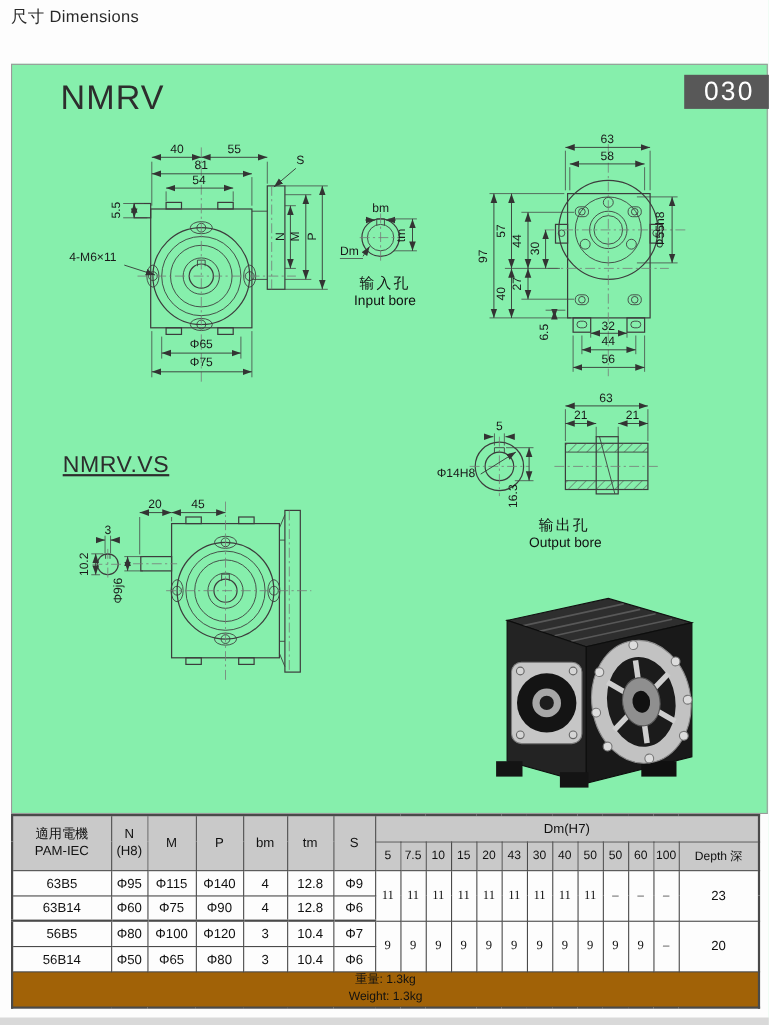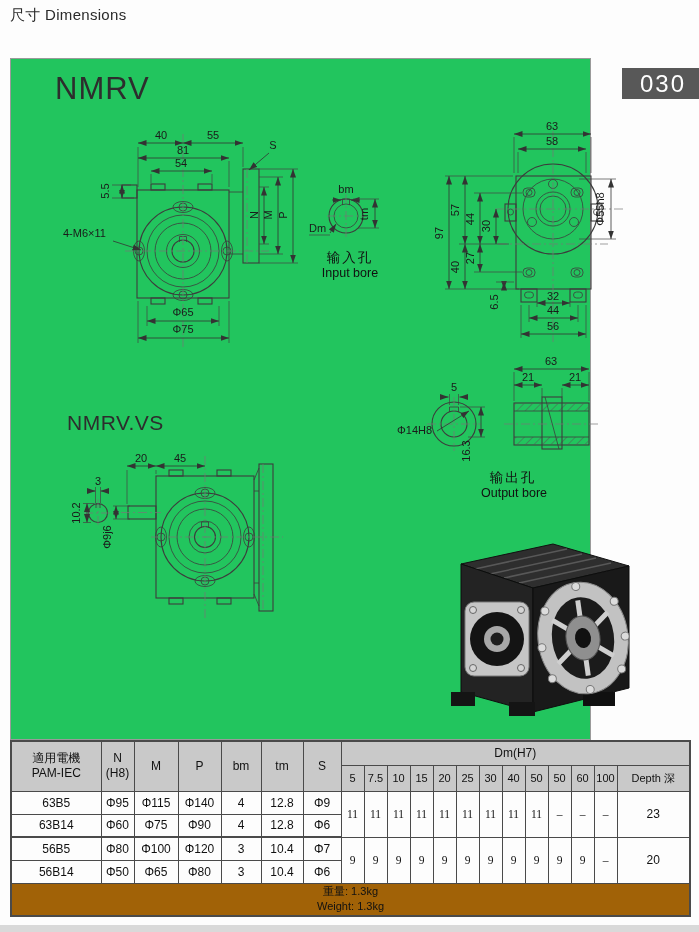--- a/index.html
+++ b/index.html
@@ -2,23 +2,23 @@
 <html><head>
 <meta charset="utf-8">
 <style>
   html,body{margin:0;padding:0;}
   body{
     width:699px;height:932px;position:relative;background:#fdfdfd;
     font-family:"Liberation Sans","DejaVu Sans",sans-serif;color:#222;
     overflow:hidden;
   }
   .page-title{position:absolute;left:10px;top:6px;font-size:15px;color:#2a2a2a;letter-spacing:.3px;}
-  .panel{position:absolute;left:10px;top:58px;width:581px;height:682px;border:1px solid #9a9a9a;background:#22c55e;box-sizing:border-box;}
+  .panel{position:absolute;left:10px;top:58px;width:688px;height:682px;border:1px solid #9a9a9a;background:#86efac;box-sizing:border-box;}
   .model-title{position:absolute;left:44px;top:12px;font-size:31px;color:#2d2d2d;letter-spacing:1px;}
-  .model-vs-title{position:absolute;left:56px;top:352px;font-size:21px;color:#2d2d2d;letter-spacing:.5px;}
+  .model-vs-title{position:absolute;left:46px;top:352px;font-size:21px;color:#2d2d2d;letter-spacing:.5px;text-decoration:underline;}
   .size-badge{position:absolute;left:611px;top:9px;width:82px;height:31px;background:#585858;color:#fff;
     font-size:24px;display:flex;align-items:center;justify-content:center;letter-spacing:2px;}
   svg.drawing{position:absolute;overflow:visible;}
 
   
   .ol{fill:none;stroke:#3c3c3c;stroke-width:1.1;}
   .tl{fill:none;stroke:#3c3c3c;stroke-width:.8;}
   .cl{fill:none;stroke:#777;stroke-width:.7;stroke-dasharray:9 3 2 3;}
   .dl{fill:none;stroke:#333;stroke-width:.8;}
   .xl{fill:none;stroke:#444;stroke-width:.7;}
@@ -435,21 +435,21 @@
       <th rowspan="2">tm</th>
       <th rowspan="2">S</th>
       <th colspan="13">Dm(H7)</th>
     </tr>
     <tr class="hrow2">
       <th>5</th>
       <th>7.5</th>
       <th>10</th>
       <th>15</th>
       <th>20</th>
-      <th>25</th>
+      <th>43</th>
       <th>30</th>
       <th>40</th>
       <th>50</th>
       <th>50</th>
       <th>60</th>
       <th>100</th>
       <th>Depth 深</th>
     </tr>
   </thead>
   <tbody>

